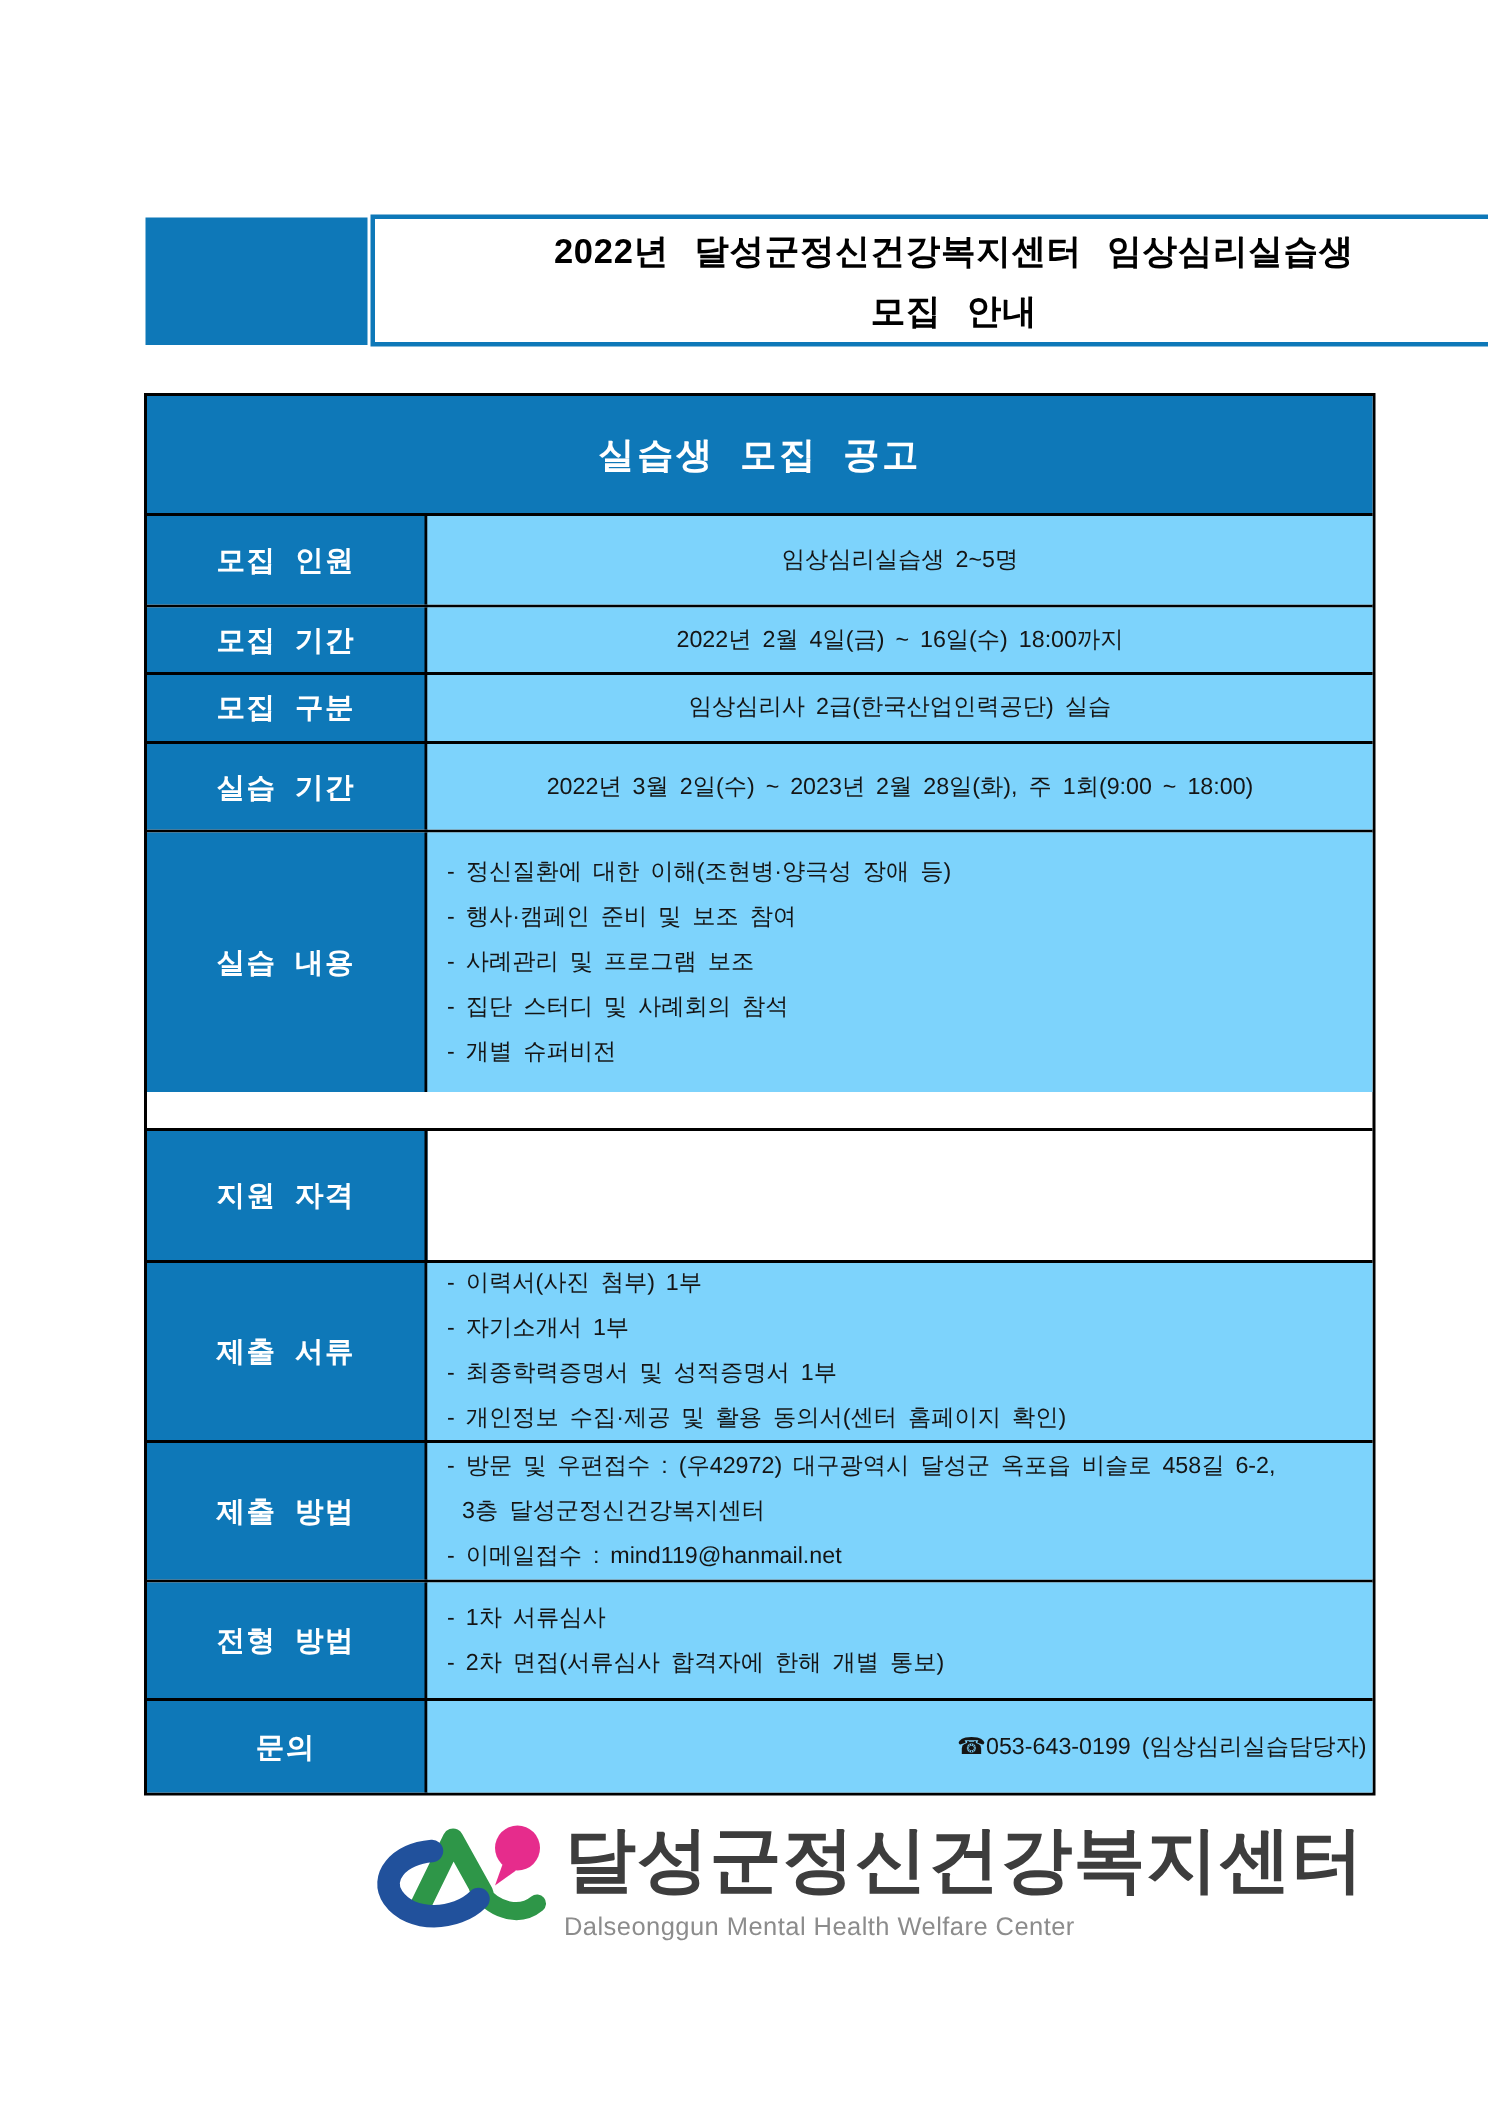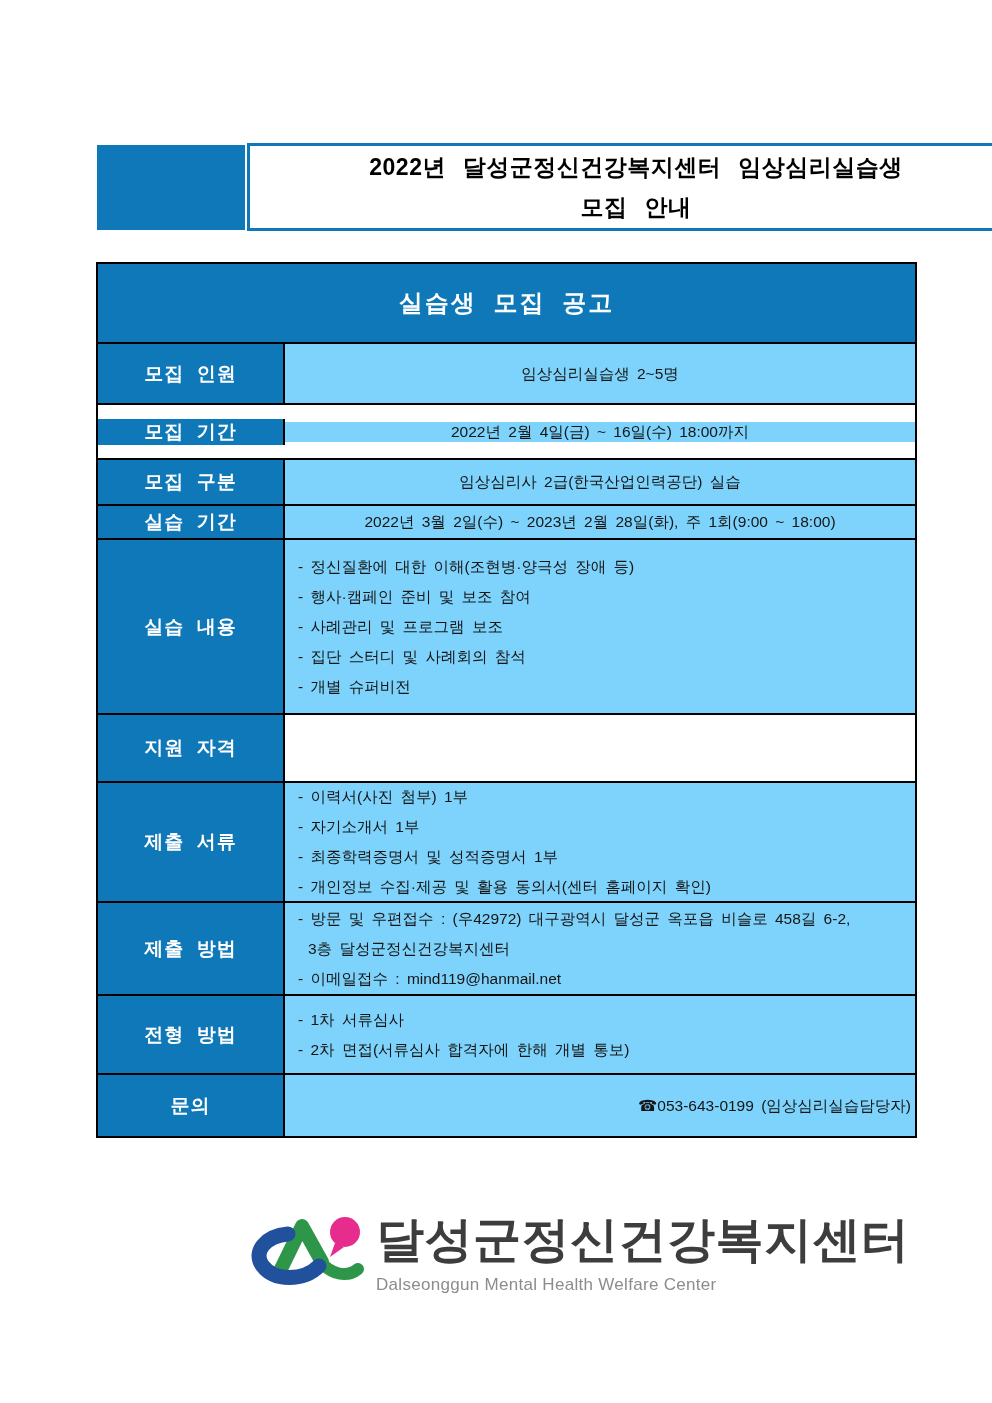--- a/index.html
+++ b/index.html
@@ -70,25 +70,25 @@
   .t-value.list { padding-left:13px; padding-right:4px; }
   .line {
     font-size:15.5px;
     line-height:30px;
     word-spacing:3px;
     white-space:nowrap;
   }
   .line.indent { padding-left:10px; }
   
   .rh-a { height:61px; }
-  .rh-b { height:55px;align-items:center; }
+  .rh-b { height:45px; }
   .rh-c { height:46px; }
-  .rh-d { height:34px; }
+  .rh-d { height:59px; }
   .rh-e { height:175px; }
-  .rh-f { height:68px; }
+  .rh-f { height:88px;margin-top:24px; }
   .rh-g { height:120px; }
   .rh-h { height:93px; }
   .rh-i { height:79px; }
   .rh-j { height:63px;text-align:right; }
 
   
   .logo {
     position:absolute; left:246px; top:1208px;
     display:flex; align-items:center;
   }

